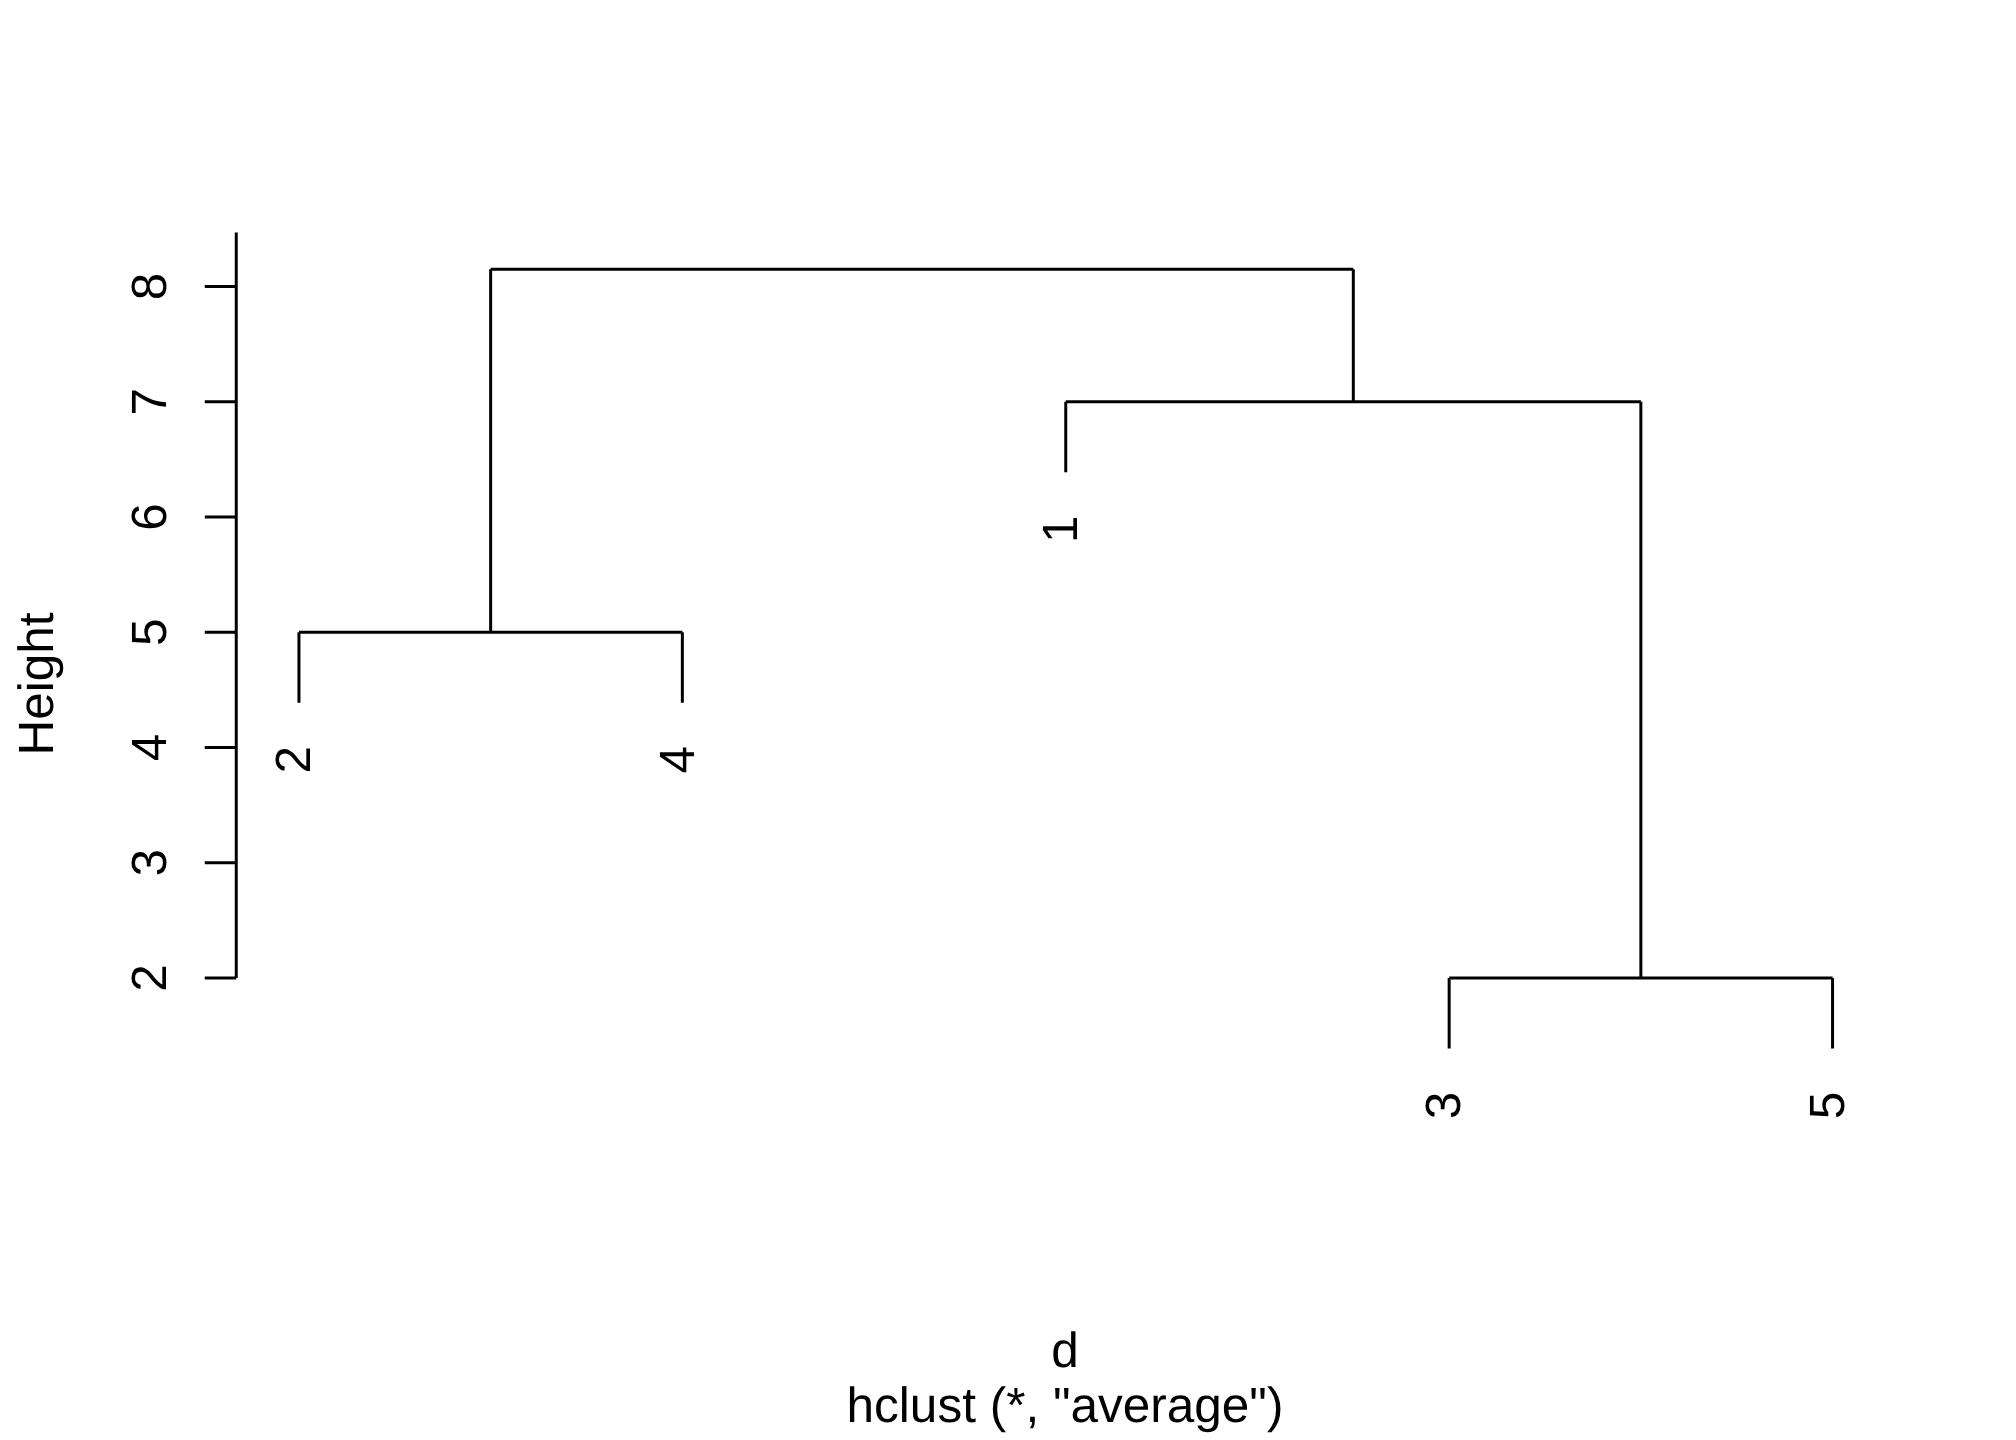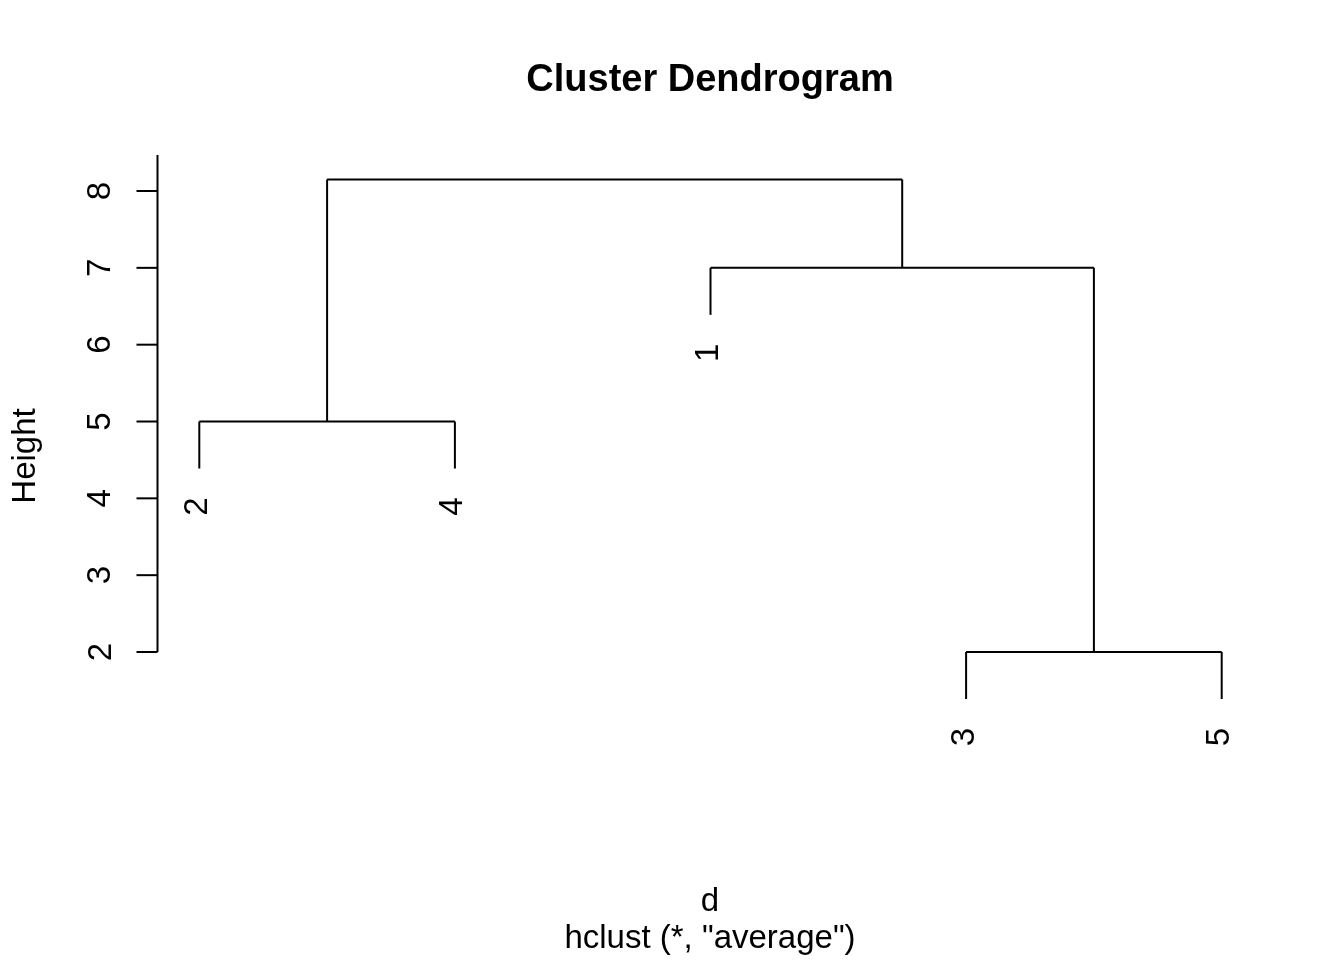--- a/index.html
+++ b/index.html
@@ -61,21 +61,20 @@
   svg text {
     fill: #000000;
     font-family: "Liberation Sans", sans-serif;
     font-size: 33px;
   }
 </style>
 </head>
 <body>
 
 <div id="canvas">
-  <div class="chart-title">Cluster Dendrogram</div>
   <div class="y-axis-label">Height</div>
   <svg id="plot" width="1344" height="960">
       <line x1="157.5" y1="155" x2="157.5" y2="652" stroke="#000000"></line>
       <line x1="136.5" y1="652" x2="157.5" y2="652" stroke="#000000"></line>
       <text x="99" y="652" text-anchor="middle" dominant-baseline="central" transform="rotate(-90 99 652)">2</text>
       <line x1="136.5" y1="575.17" x2="157.5" y2="575.17" stroke="#000000"></line>
       <text x="99" y="575.17" text-anchor="middle" dominant-baseline="central" transform="rotate(-90 99 575.17)">3</text>
       <line x1="136.5" y1="498.34000000000003" x2="157.5" y2="498.34000000000003" stroke="#000000"></line>
       <text x="99" y="498.34000000000003" text-anchor="middle" dominant-baseline="central" transform="rotate(-90 99 498.34000000000003)">4</text>
       <line x1="136.5" y1="421.51" x2="157.5" y2="421.51" stroke="#000000"></line>

